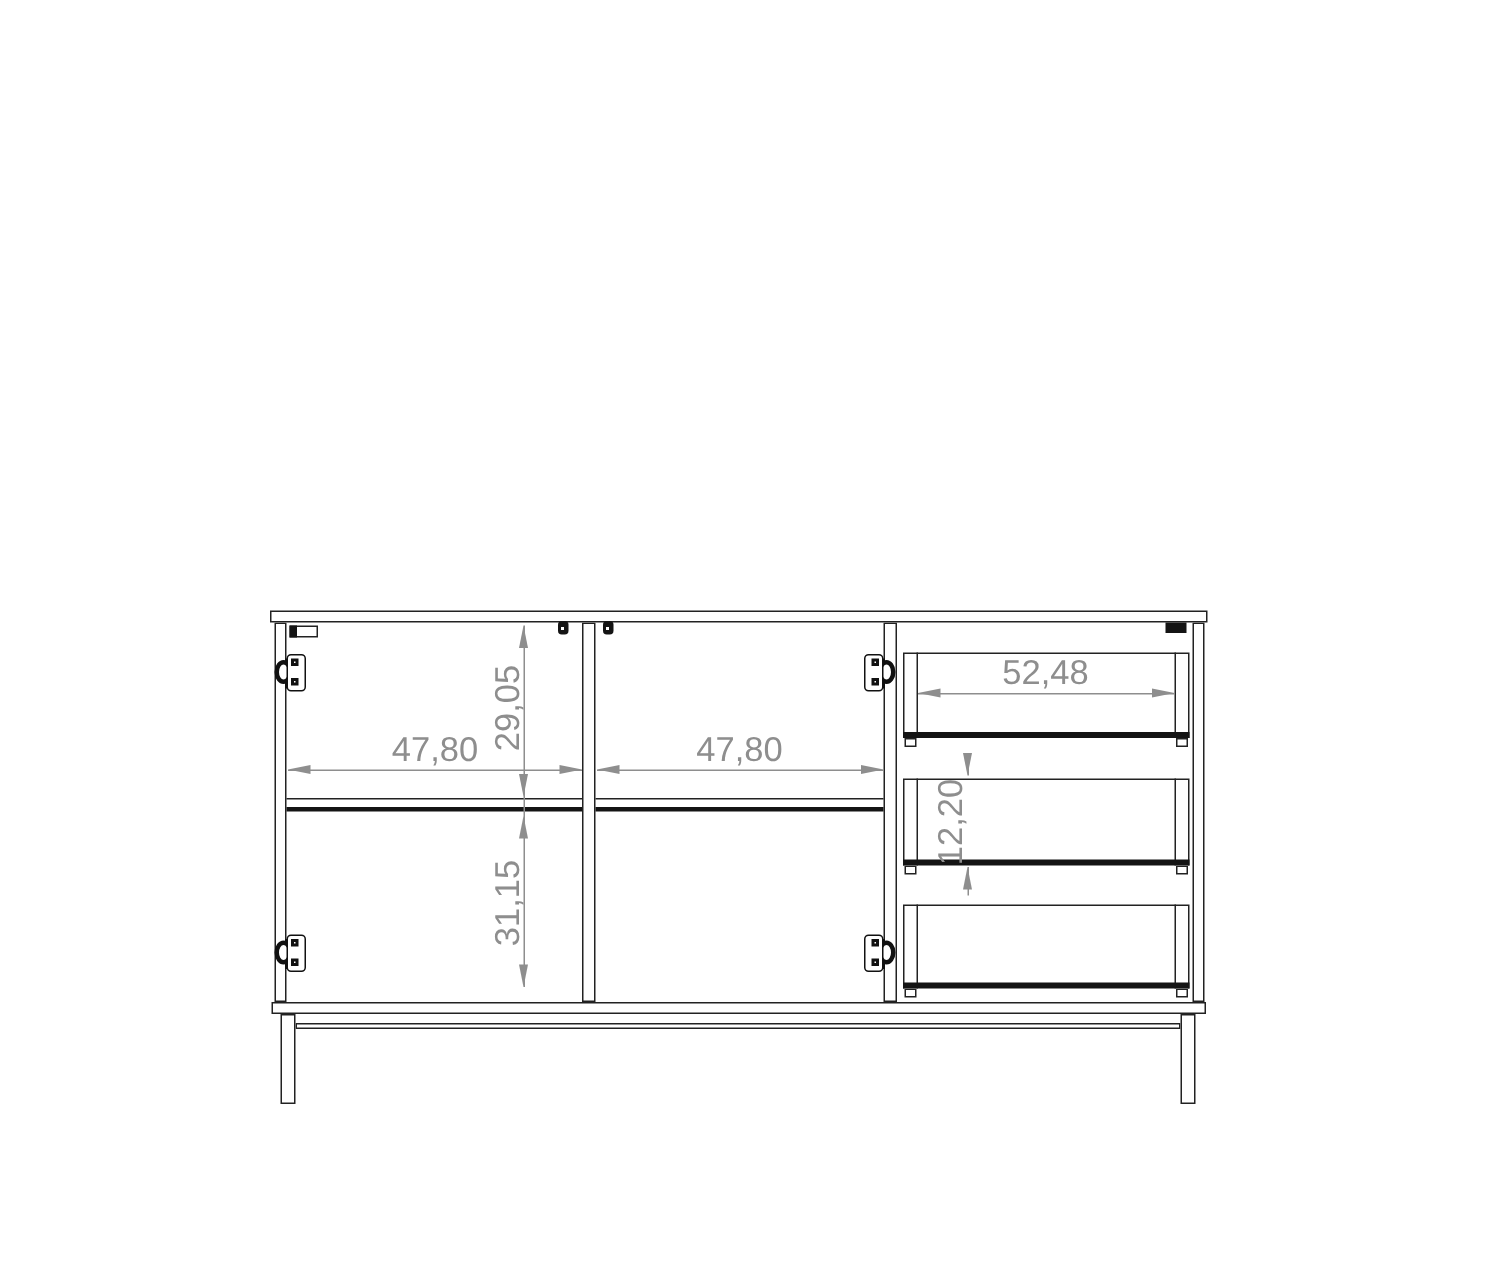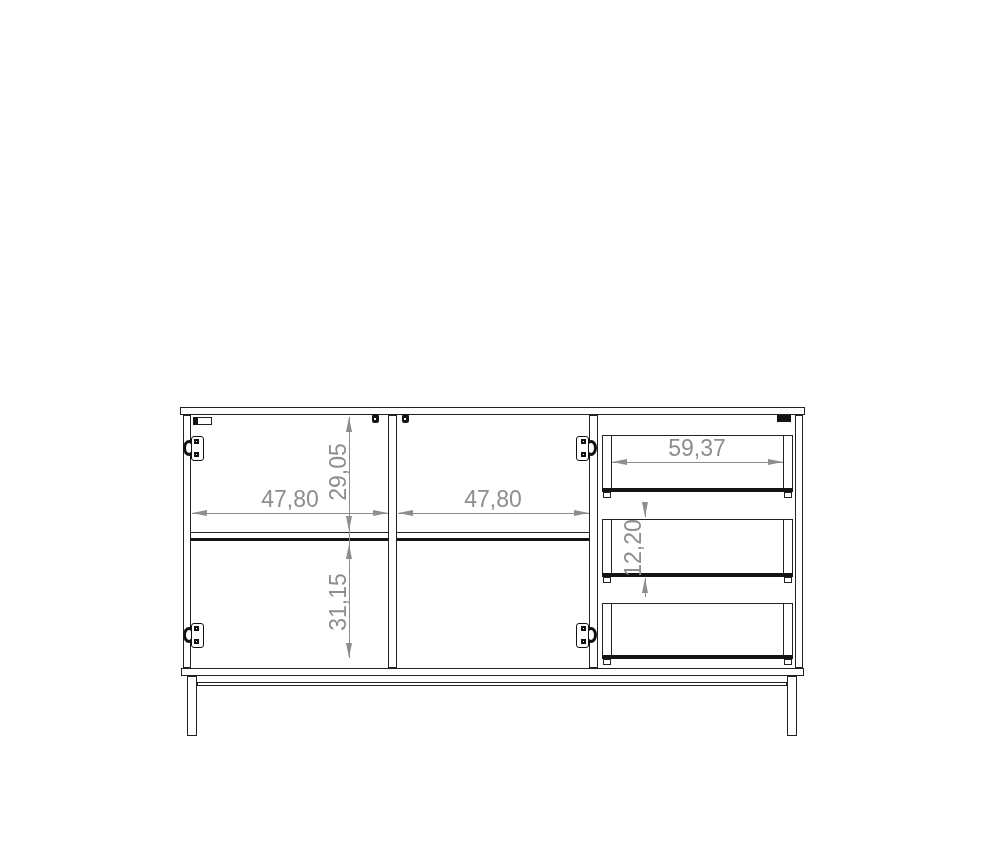--- a/index.html
+++ b/index.html
@@ -123,21 +123,21 @@
   <div class="dimtxt" style="left:250px;top:487px;">47,80</div>
 
   <div class="dln" style="left:398px;top:513px;width:191px;height:1px;"></div>
   <div class="arr l" style="left:398px;top:510px;"></div>
   <div class="arr r" style="left:574px;top:510px;"></div>
   <div class="dimtxt" style="left:453px;top:487px;">47,80</div>
 
   <div class="dln" style="left:612px;top:462px;width:171px;height:1px;"></div>
   <div class="arr l" style="left:612px;top:459px;"></div>
   <div class="arr r" style="left:768px;top:459px;"></div>
-  <div class="dimtxt" style="left:657px;top:436px;">59,37</div>
+  <div class="dimtxt" style="left:657px;top:436px;">52,48</div>
 
   <div class="dln" style="left:349px;top:417px;width:1px;height:241px;"></div>
   <div class="arr u" style="left:346px;top:417px;"></div>
   <div class="arr d" style="left:346px;top:516px;"></div>
   <div class="arr u" style="left:346px;top:544px;"></div>
   <div class="arr d" style="left:346px;top:643px;"></div>
   <div class="dimtxt vtxt" style="left:298px;top:460px;">29,05</div>
   <div class="dimtxt vtxt" style="left:298px;top:590px;">31,15</div>
 
   <div class="dln" style="left:645px;top:502px;width:1px;height:15px;"></div>

